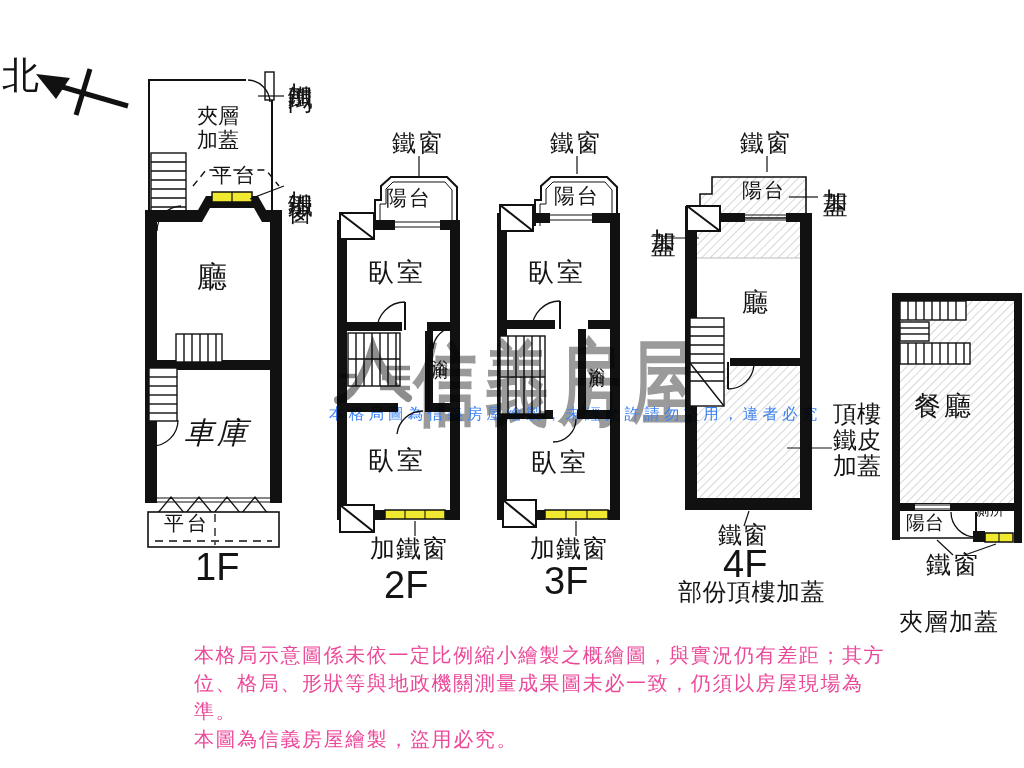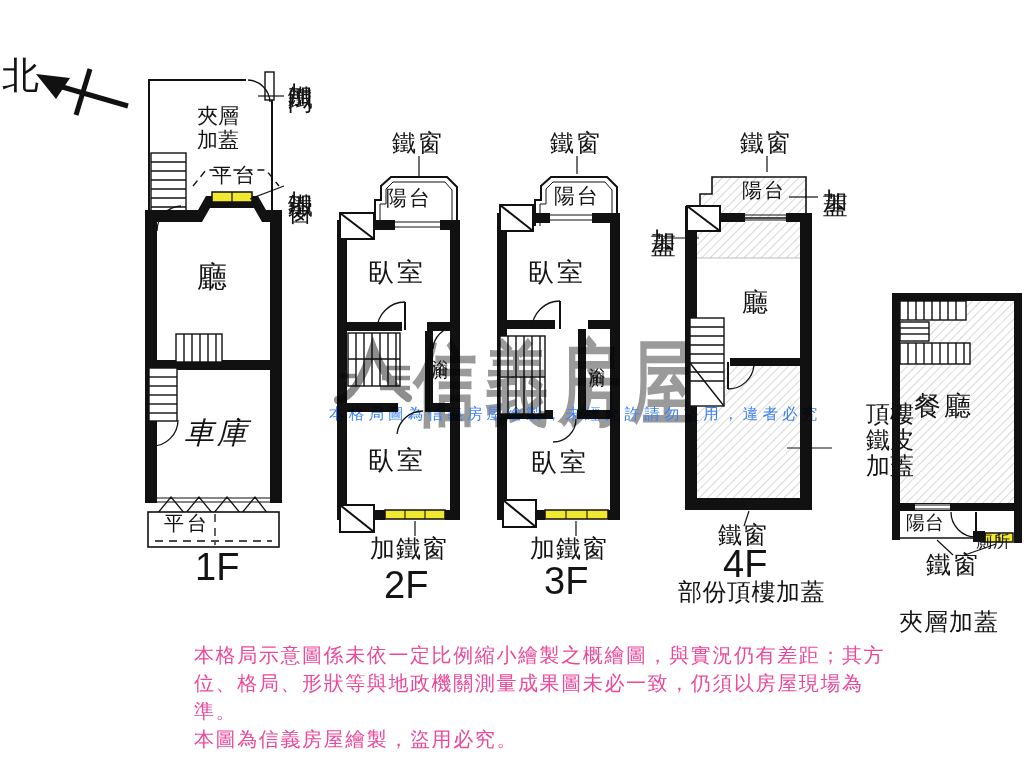--- a/index.html
+++ b/index.html
@@ -320,28 +320,28 @@
 <div class="lbl vtext" style="left:587px;top:354px;font-size:17px;letter-spacing:2px;">浴廁</div>
 <div class="lbl" style="left:531px;top:448px;font-size:26px;letter-spacing:3px;">臥室</div>
 <div class="lbl" style="left:530px;top:535px;font-size:25px;letter-spacing:1px;">加鐵窗</div>
 <div class="lbl serifnum" style="left:544px;top:560px;font-size:38px;">3F</div>
 
 <div class="lbl" style="left:740px;top:130px;font-size:24px;letter-spacing:2px;">鐵窗</div>
 <div class="lbl" style="left:742px;top:179px;font-size:20px;letter-spacing:2px;">陽台</div>
 <div class="lbl vtext" style="left:820px;top:168px;font-size:25px;">加蓋</div>
 <div class="lbl vtext" style="left:648px;top:208px;font-size:25px;">加蓋</div>
 <div class="lbl" style="left:742px;top:288px;font-size:26px;">廳</div>
-<div class="lbl wrap" style="left:866px;top:401px;width:54px;font-size:24px;line-height:26px;">頂樓鐵皮加蓋</div>
+<div class="lbl wrap" style="left:833px;top:401px;width:54px;font-size:24px;line-height:26px;">頂樓鐵皮加蓋</div>
 <div class="lbl" style="left:718px;top:522px;font-size:24px;letter-spacing:1px;">鐵窗</div>
 <div class="lbl serifnum" style="left:723px;top:543px;font-size:38px;">4F</div>
 <div class="lbl" style="left:678px;top:579px;font-size:24px;letter-spacing:0.5px;">部份頂樓加蓋</div>
 
 <div class="lbl" style="left:914px;top:390px;font-size:27px;letter-spacing:3px;">餐廳</div>
 <div class="lbl" style="left:906px;top:512px;font-size:19px;">陽台</div>
-<div class="lbl" style="left:976px;top:532px;font-size:17px;">廁所</div>
+<div class="lbl" style="left:976px;top:502px;font-size:14px;">廁所</div>
 <div class="lbl" style="left:926px;top:551px;font-size:25px;letter-spacing:2px;">鐵窗</div>
 <div class="lbl" style="left:899px;top:609px;font-size:24px;letter-spacing:1px;">夾層加蓋</div>
 
 <div class="disclaimer">
   <div>本格局示意圖係未依一定比例縮小繪製之概繪圖，與實況仍有差距；其方</div>
   <div>位、格局、形狀等與地政機關測量成果圖未必一致，仍須以房屋現場為準。</div>
   <div>本圖為信義房屋繪製，盜用必究。</div>
 </div>
 
 </div>

